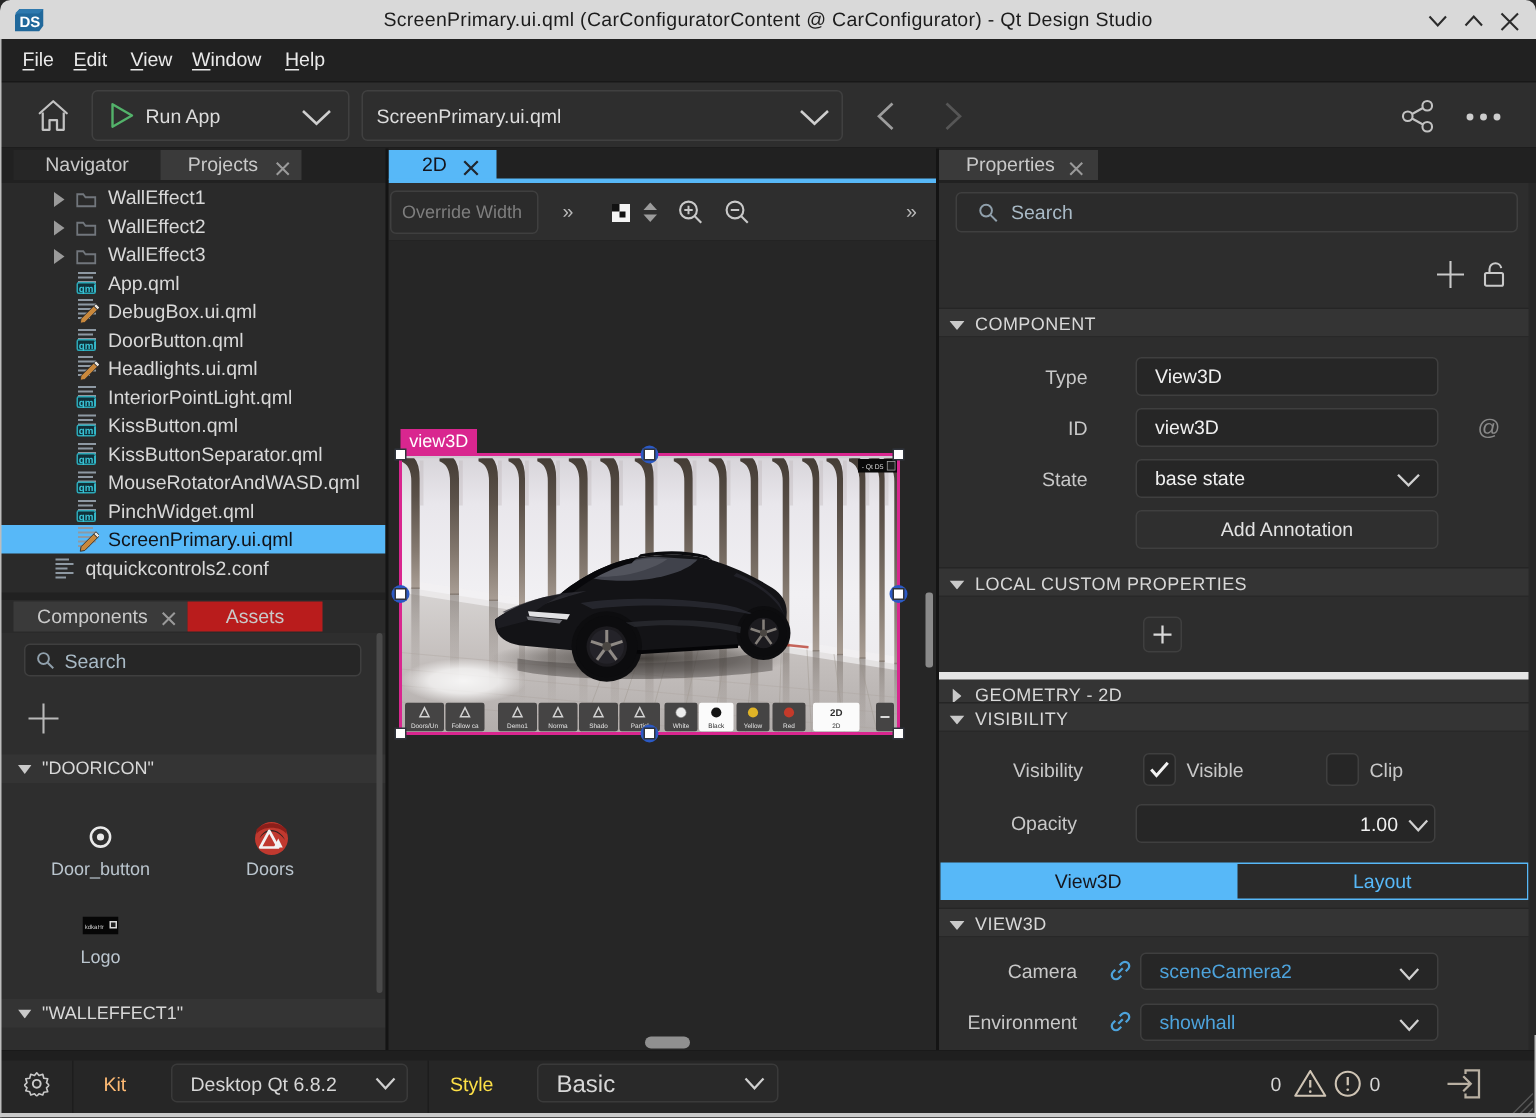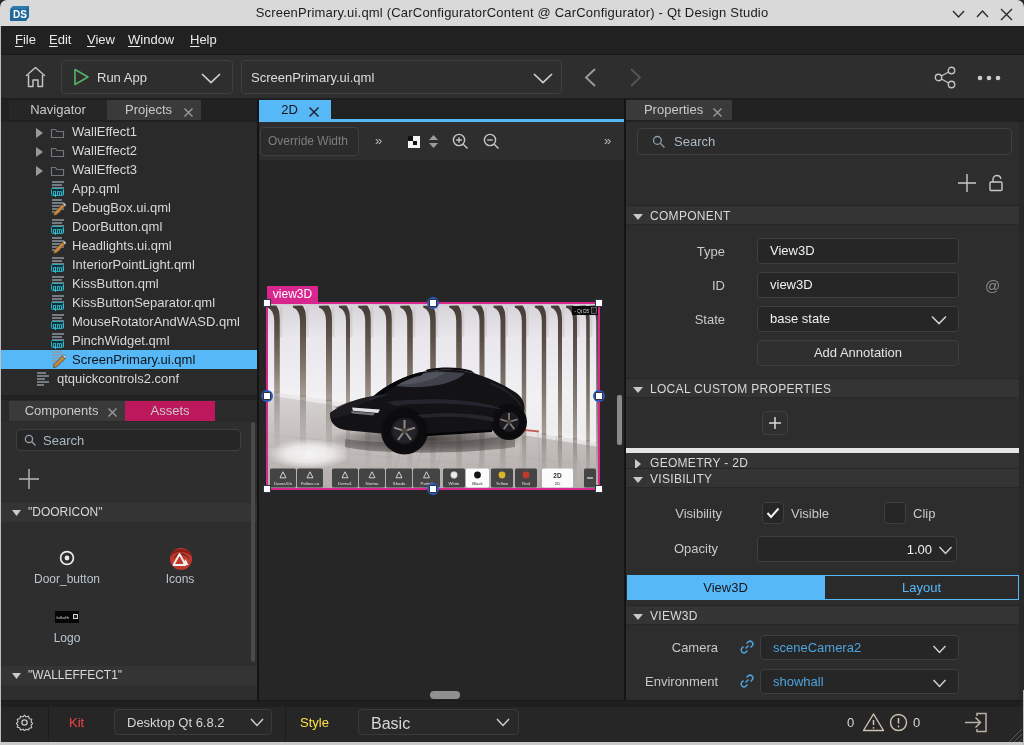--- a/index.html
+++ b/index.html
@@ -210,21 +210,21 @@
     <svg class="abs" style="left:36px; top:249px;" width="14" height="16" viewBox="0 0 14 16">
       <path d="M1 2 H10 M1 5 H13 M1 8 H9 M1 11 H13 M1 14 H8" stroke="#8e99a3" stroke-width="1.3"></path>
     </svg>
 
     <div class="abs" style="left:0; top:273px; width:257px; height:5px; background:#212121;"></div>
 
     <div class="tab" style="left:9px; top:279px; width:116px; background:#3a3a3a;">Components&nbsp;&nbsp;&nbsp;</div>
     <svg class="abs" style="left:107px; top:285px;" width="11" height="11" viewBox="0 0 11 11">
       <path d="M1.5 1.5 L9.5 9.5 M9.5 1.5 L1.5 9.5" stroke="#9a9a9a" stroke-width="1.4"></path>
     </svg>
-    <div class="tab" style="left:125px; top:279px; width:90px; background:#be185d;">Assets</div>
+    <div class="tab" style="left:125px; top:279px; width:90px; background:#b91c1c;">Assets</div>
     <div class="abs" style="left:0; top:300px; width:257px; height:278px; background:#2e2e2e;"></div>
 
     <div class="field" style="left:16px; top:307px; width:225px; height:22px;"></div>
     <svg class="abs" style="left:24px; top:312px;" width="13" height="13" viewBox="0 0 13 13">
       <circle cx="5" cy="5" r="3.6" fill="none" stroke="#90a0ac" stroke-width="1.3"></circle>
       <path d="M7.8 7.8 L11.5 11.5" stroke="#90a0ac" stroke-width="1.3"></path>
     </svg>
     <div class="abs" style="left:43px; top:311px; font-size:13px; color:#a9bac6;">Search</div>
 
     <svg class="abs" style="left:18px; top:346px;" width="22" height="22" viewBox="0 0 22 22">
@@ -244,21 +244,21 @@
     </svg>
     <div class="abs" style="left:17px; top:450px; width:100px; text-align:center; font-size:12px; color:#bac5ce;">Door_button</div>
 
     <svg class="abs" style="left:169px; top:425px;" width="24" height="24" viewBox="0 0 24 24">
       <circle cx="12" cy="12" r="11" fill="#c0392f"></circle>
       <path d="M2 9 C6 3.5 18 3.5 22 9 L22 6 C17 0.5 7 0.5 2 6 Z" fill="#8c1f1a"></path>
       <path d="M4 12 C9 5 16 6 21 13 C18 6 8 3 4 12 Z" fill="#2c2321"></path>
       <path d="M10.5 7 L16.5 18 L4.5 18 Z" fill="none" stroke="#f2f2f2" stroke-width="1.8" stroke-linejoin="round"></path>
       <path d="M16.5 12 L19.5 18 L13.5 18 Z" fill="#f2f2f2"></path>
     </svg>
-    <div class="abs" style="left:130px; top:450px; width:100px; text-align:center; font-size:12px; color:#bac5ce;">Icons</div>
+    <div class="abs" style="left:130px; top:450px; width:100px; text-align:center; font-size:12px; color:#bac5ce;">Doors</div>
 
     <svg class="abs" style="left:55px; top:489px;" width="24" height="12" viewBox="0 0 24 12">
       <rect width="24" height="12" fill="#060606"></rect>
       <text x="1.5" y="8" font-size="4" fill="#cfcfcf" font-family="Liberation Sans">kdkaHr</text>
       <rect x="18" y="3" width="5" height="5" fill="#d8d8d8"></rect>
       <rect x="19" y="4" width="3" height="3" fill="#222"></rect>
     </svg>
     <div class="abs" style="left:17px; top:509px; width:100px; text-align:center; font-size:12px; color:#bac5ce;">Logo</div>
 
     <div class="sechead" style="left:0; top:544px; width:257px; height:19px; line-height:19px;">
@@ -669,21 +669,21 @@
   <div class="vsplit" style="left:624px;"></div>
 
   <div class="abs" id="kitbar">
     <div class="abs" style="left:0; top:0; width:1024px; height:6px; background:#1f1f1f;"></div>
     <div class="abs" style="left:48px; top:6px; width:1px; height:35px; background:#1d1d1d;"></div>
     <div class="abs" style="left:285px; top:6px; width:1px; height:35px; background:#1d1d1d;"></div>
     <svg class="abs" style="left:16px; top:13px;" width="17" height="17" viewBox="0 0 17 17">
       <circle cx="8.5" cy="8.5" r="2.6" fill="none" stroke="#c9c9c9" stroke-width="1.3"></circle>
       <path d="M8.5 1.2 L10 3 L12.5 2.2 L13.2 4.8 L15.8 5.2 L15 7.8 L16.8 9.5 L15 11.2 L15.8 13.8 L13.2 14.2 L12.5 16 L10 15.2 L8.5 16.8 L7 15.2 L4.5 16 L3.8 13.8 L1.2 13.2 L2 11.2 L0.2 9.5 L2 7.8 L1.2 5.2 L3.8 4.8 L4.5 2.2 L7 3 Z" fill="none" stroke="#c9c9c9" stroke-width="1.1" stroke-linejoin="round"></path>
     </svg>
-    <div class="abs" style="left:69px; top:14px; font-size:13px; color:#ef4444;text-align:center;">Kit</div>
+    <div class="abs" style="left:69px; top:14px; font-size:13px; color:#fdba74;text-align:center;">Kit</div>
     <div class="field" style="left:114px; top:8px; width:158px; height:26px; background:#292929; border-color:#3a3a3a;"></div>
     <div class="abs" style="left:127px; top:14px; font-size:13px; color:#d6d6d6;">Desktop Qt 6.8.2</div>
     <svg class="abs" style="left:249px; top:17px;" width="16" height="9" viewBox="0 0 16 9">
       <path d="M2 1 L8 7.5 L14 1" fill="none" stroke="#d0d0d0" stroke-width="1.5"></path>
     </svg>
     <div class="abs" style="left:300px; top:14px; font-size:13px; color:#fde047;">Style</div>
     <div class="field" style="left:358px; top:8px; width:161px; height:26px; background:#292929; border-color:#3a3a3a;"></div>
     <div class="abs" style="left:371px; top:14px; font-size:16px; color:#d6d6d6;">Basic</div>
     <svg class="abs" style="left:495px; top:17px;" width="16" height="9" viewBox="0 0 16 9">
       <path d="M2 1 L8 7.5 L14 1" fill="none" stroke="#d0d0d0" stroke-width="1.5"></path>

